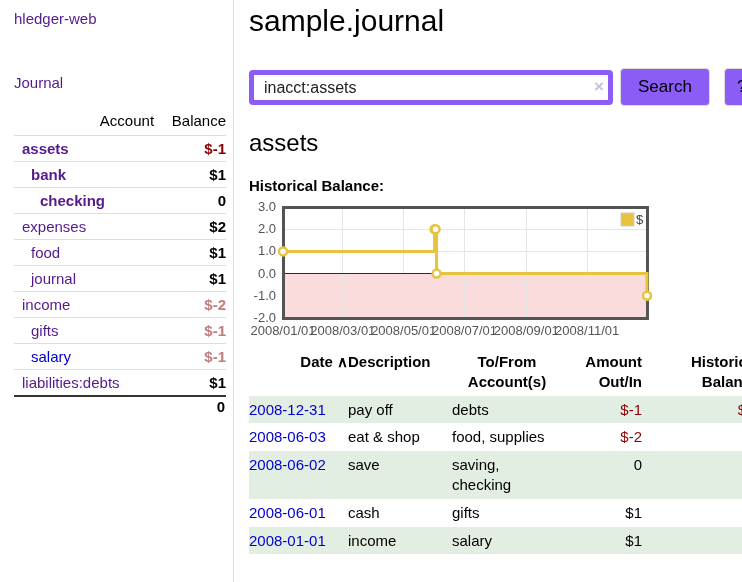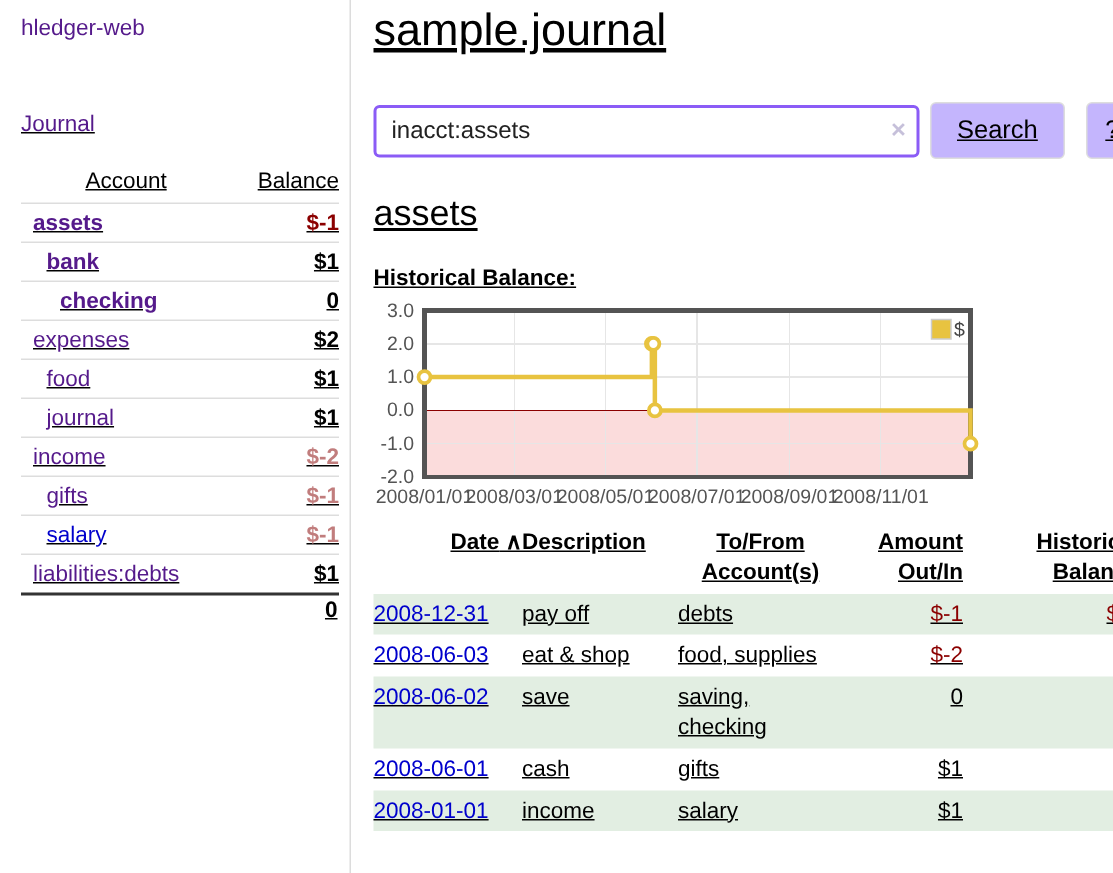--- a/index.html
+++ b/index.html
@@ -4,55 +4,55 @@
 <style>
   * { box-sizing: border-box; }
   html,body { margin:0; padding:0; }
   body {
     width:742px; height:582px; overflow:hidden;
     background:#fff; color:#000;
     font-family:"Liberation Sans", sans-serif;
     font-size:15px;
   }
   a { text-decoration:none; color:#551a8b; }
-  .page { display:flex; width:742px; height:582px;text-decoration:underline; }
+  .page { display:flex; width:742px; height:582px; }
 
   
   .sidebar {
     width:234px; min-width:234px; height:582px;
     border-right:1px solid #dcdcdc;
     padding:10px 7px 0 14px;
   }
   .brand { font-size:15px; display:inline-block; }
   .nav-journal { display:block; margin-top:47px; font-size:15px; }
   table.accounts { width:100%; border-collapse:collapse; margin-top:17px; font-size:15px; }
-  table.accounts th { font-weight:400; text-align:center; padding:4px 0 6px 0; }
+  table.accounts th { font-weight:400; text-align:right; padding:4px 0 6px 0; }
   table.accounts th.bal-h { text-align:right; }
   table.accounts tbody td { border-top:1px solid #ddd; padding:4px 0; }
   table.accounts td.bal { text-align:right; font-weight:bold; }
   table.accounts tr.total td { border-top:2px solid #333; font-weight:bold; text-align:right; }
   .bold { font-weight:bold; }
   .neg { color:#8b0000; }
   .neg-muted { color:#c17d7d; }
   .blue-link { color:#0000cc; }
 
   
   .main { flex:1; padding:2px 7px 0 15px; }
   h1.page-title { font-size:30px; font-weight:400; margin:2px 0 0 0; line-height:1.1; }
   .search-row { margin-top:31px; display:flex; align-items:center; }
   .search-box { position:relative; width:364px; }
   .search-box input {
-    width:100%; height:35px; border:2px solid #8b5cf6; border-radius:4px;
+    width:100%; height:35px; border:5px solid #8b5cf6; border-radius:4px;
     font-size:16px; padding:2px 30px 0 10px; color:#222;
     font-family:"Liberation Sans", sans-serif;
   }
   .clear-x { position:absolute; right:9px; top:7px; color:#c6c0da; font-weight:bold; font-size:17px; cursor:pointer; }
   .btn {
     margin-left:7px; height:38px; padding:0 17px;
-    background:#c4b5fd; border:1px solid #ddd; border-radius:4px;
+    background:#8b5cf6; border:1px solid #ddd; border-radius:4px;
     font-size:17px; color:#000; font-family:"Liberation Sans", sans-serif; cursor:pointer;
   }
   .btn.help { margin-left:14px; padding:0 12px; }
   h2.account-heading { font-size:24px; font-weight:400; margin:23px 0 0 0; }
   .chart-title { font-weight:bold; font-size:15px; margin-top:20px; }
   .chart-wrap { margin-top:7px; }
   .chart-wrap svg { overflow:visible; display:block; }
 
   
   table.register { border-collapse:collapse; width:100%; margin-top:8px; font-size:15px; table-layout:fixed; }

